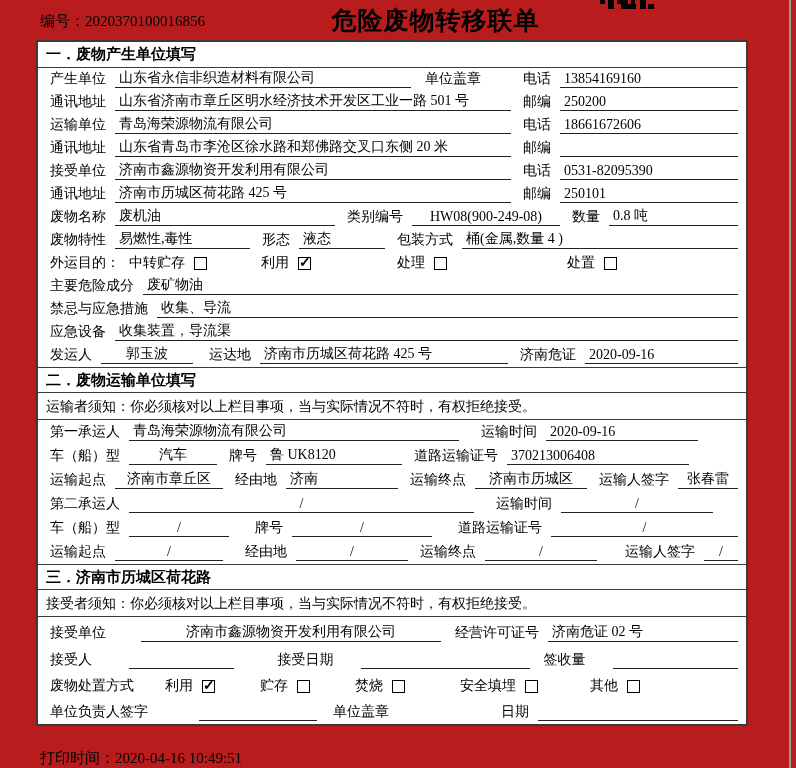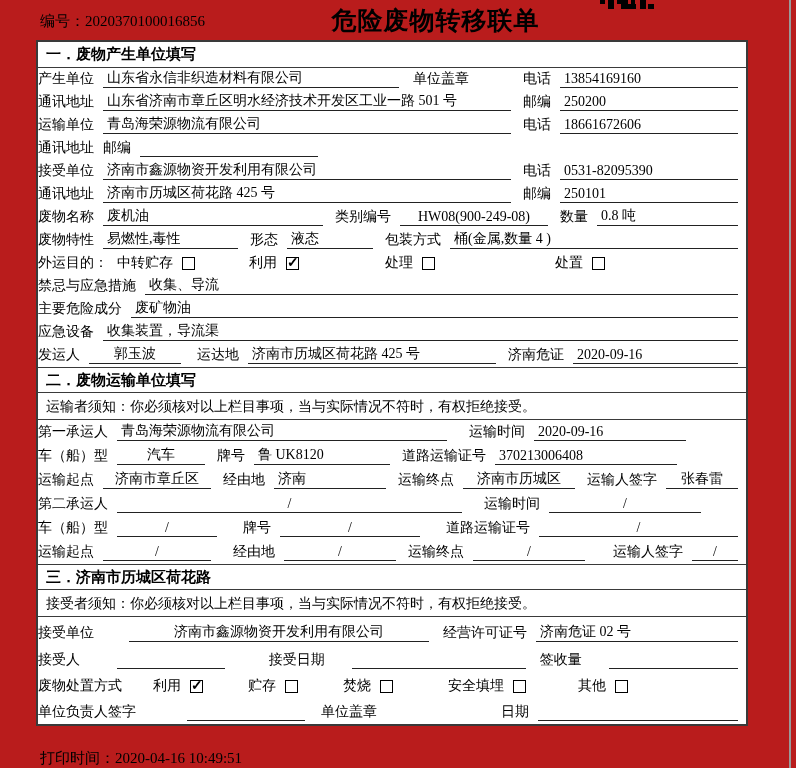--- a/index.html
+++ b/index.html
@@ -12,21 +12,21 @@
   .title { position:absolute; left:0; right:0; top:4px; padding-left:75px; text-align:center;
            font-size:25px; font-weight:bold; letter-spacing:1px; }
   .qr { position:absolute; left:600px; top:0; width:56px; height:10px; }
 
   .form { position:absolute; left:36px; top:40px; width:712px; border:2px solid #3a3a3a; background:#fff; }
   .sec-h { font-weight:bold; font-size:15px; padding:3px 8px 2px 8px; height:26px;
            border-bottom:1.5px solid #3a3a3a; }
   .sec-h.mid { border-top:1.5px solid #3a3a3a; }
   .notice { font-size:14px; padding:5px 8px 4px 8px; height:27px; border-bottom:1.5px solid #3a3a3a; white-space:nowrap; }
 
-  .row { display:flex; align-items:flex-end; padding:0 8px 3px 0; font-size:14px; white-space:nowrap; }
+  .row { display:flex; align-items:flex-end; padding:0 8px 3px 12px; font-size:14px; white-space:nowrap; }
   .s1 .row { height:23px; }
   .s2 .row, .s3 .row { height:24px; }
   .lbl { margin-right:9px; }
   .u { border-bottom:1px solid #222; padding:0 4px; min-height:17px; display:inline-block; overflow:hidden; }
   .u.mr { margin-right:12px; }
   .fill { flex:1 1 auto; }
   .sp { flex:1 1 auto; }
   .c { text-align:center; }
 
   .opt { display:inline-flex; align-items:center; }
@@ -80,20 +80,21 @@
 
       <div class="row">
         <span class="lbl">运输单位</span>
         <span class="u fill mr">青岛海荣源物流有限公司</span>
         <span class="lbl">电话</span>
         <span class="u" style="width:178px">18661672606</span>
       </div>
 
       <div class="row">
         <span class="lbl">通讯地址</span>
+        <span class="u fill mr">山东省青岛市李沧区徐水路和郑佛路交叉口东侧 20 米</span>
         <span class="lbl">邮编</span>
         <span class="u" style="width:178px"></span>
       </div>
 
       <div class="row">
         <span class="lbl">接受单位</span>
         <span class="u fill mr">济南市鑫源物资开发利用有限公司</span>
         <span class="lbl">电话</span>
         <span class="u" style="width:178px">0531-82095390</span>
       </div>
@@ -137,27 +138,27 @@
           <span>处理</span>
           <span class="cb"></span>
         </span>
         <span class="opt">
           <span>处置</span>
           <span class="cb"></span>
         </span>
       </div>
 
       <div class="row">
+        <span class="lbl">主要危险成分</span>
+        <span class="u fill">废矿物油</span>
+      </div>
+
+      <div class="row">
         <span class="lbl">禁忌与应急措施</span>
         <span class="u fill">收集、导流</span>
-      </div>
-
-      <div class="row">
-        <span class="lbl">主要危险成分</span>
-        <span class="u fill">废矿物油</span>
       </div>
 
       <div class="row">
         <span class="lbl">应急设备</span>
         <span class="u fill">收集装置，导流渠</span>
       </div>
 
       <div class="row">
         <span class="lbl">发运人</span>
         <span class="u mr c" style="width:92px">郭玉波</span>

